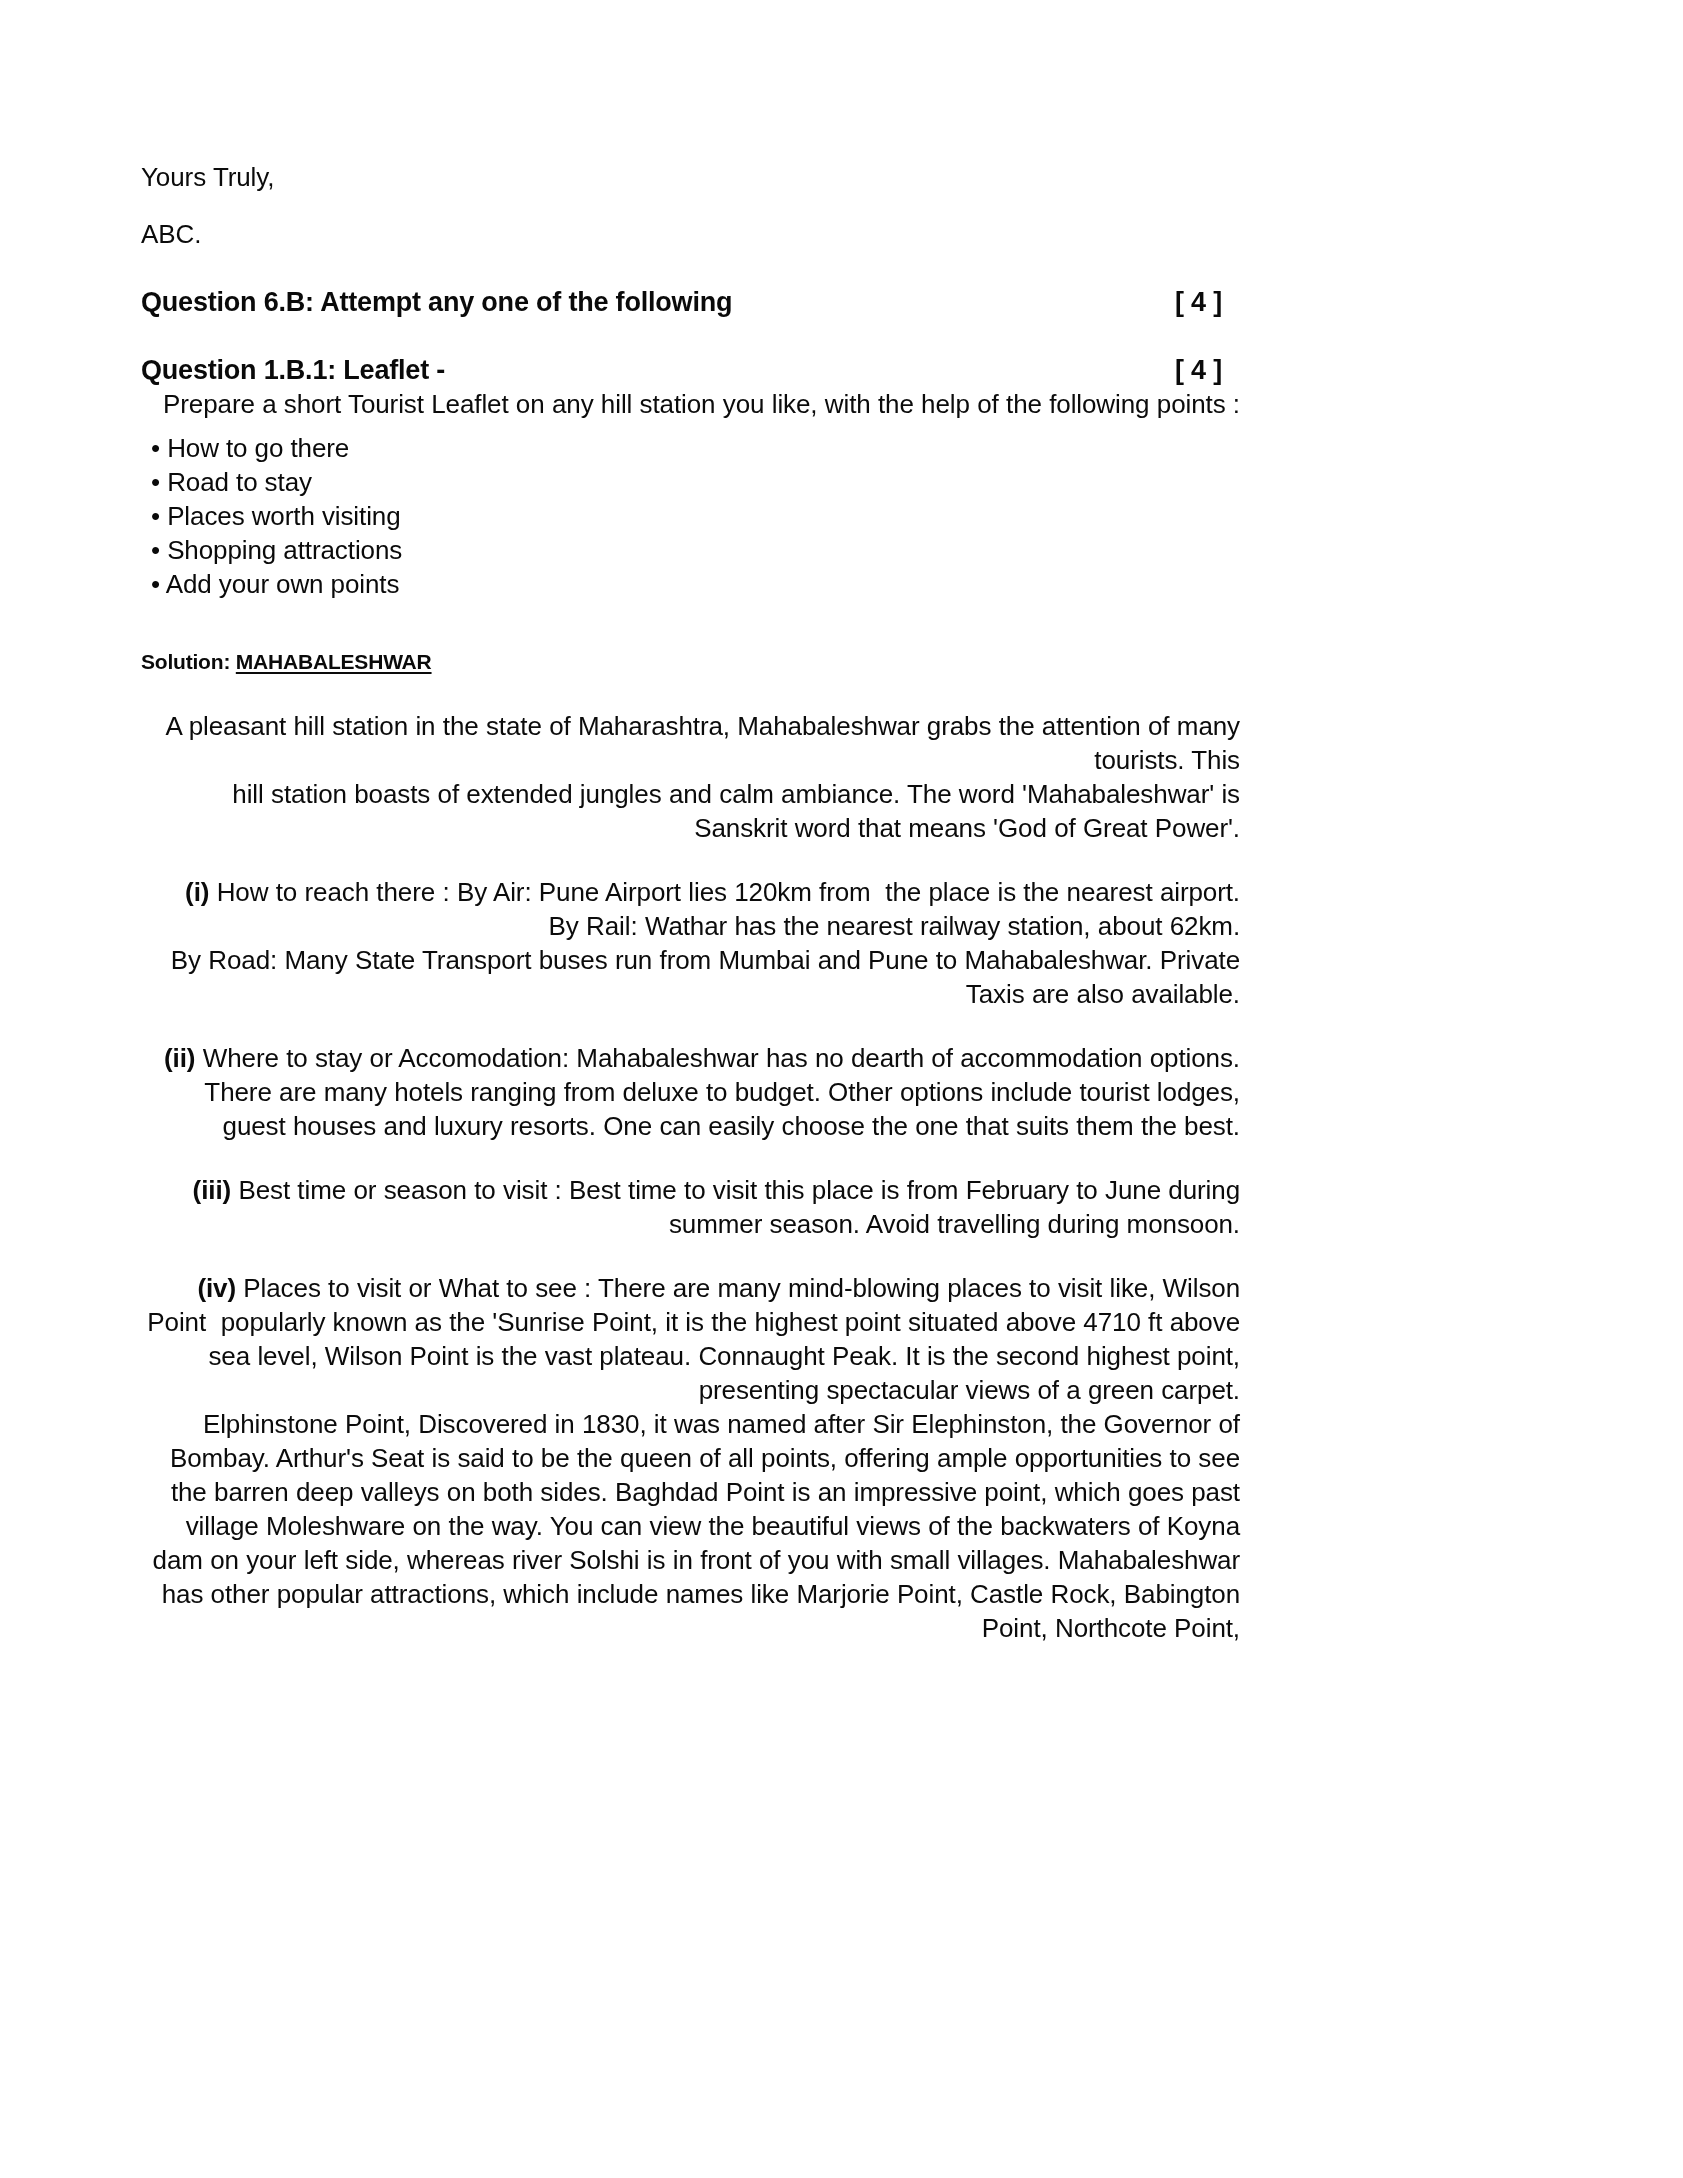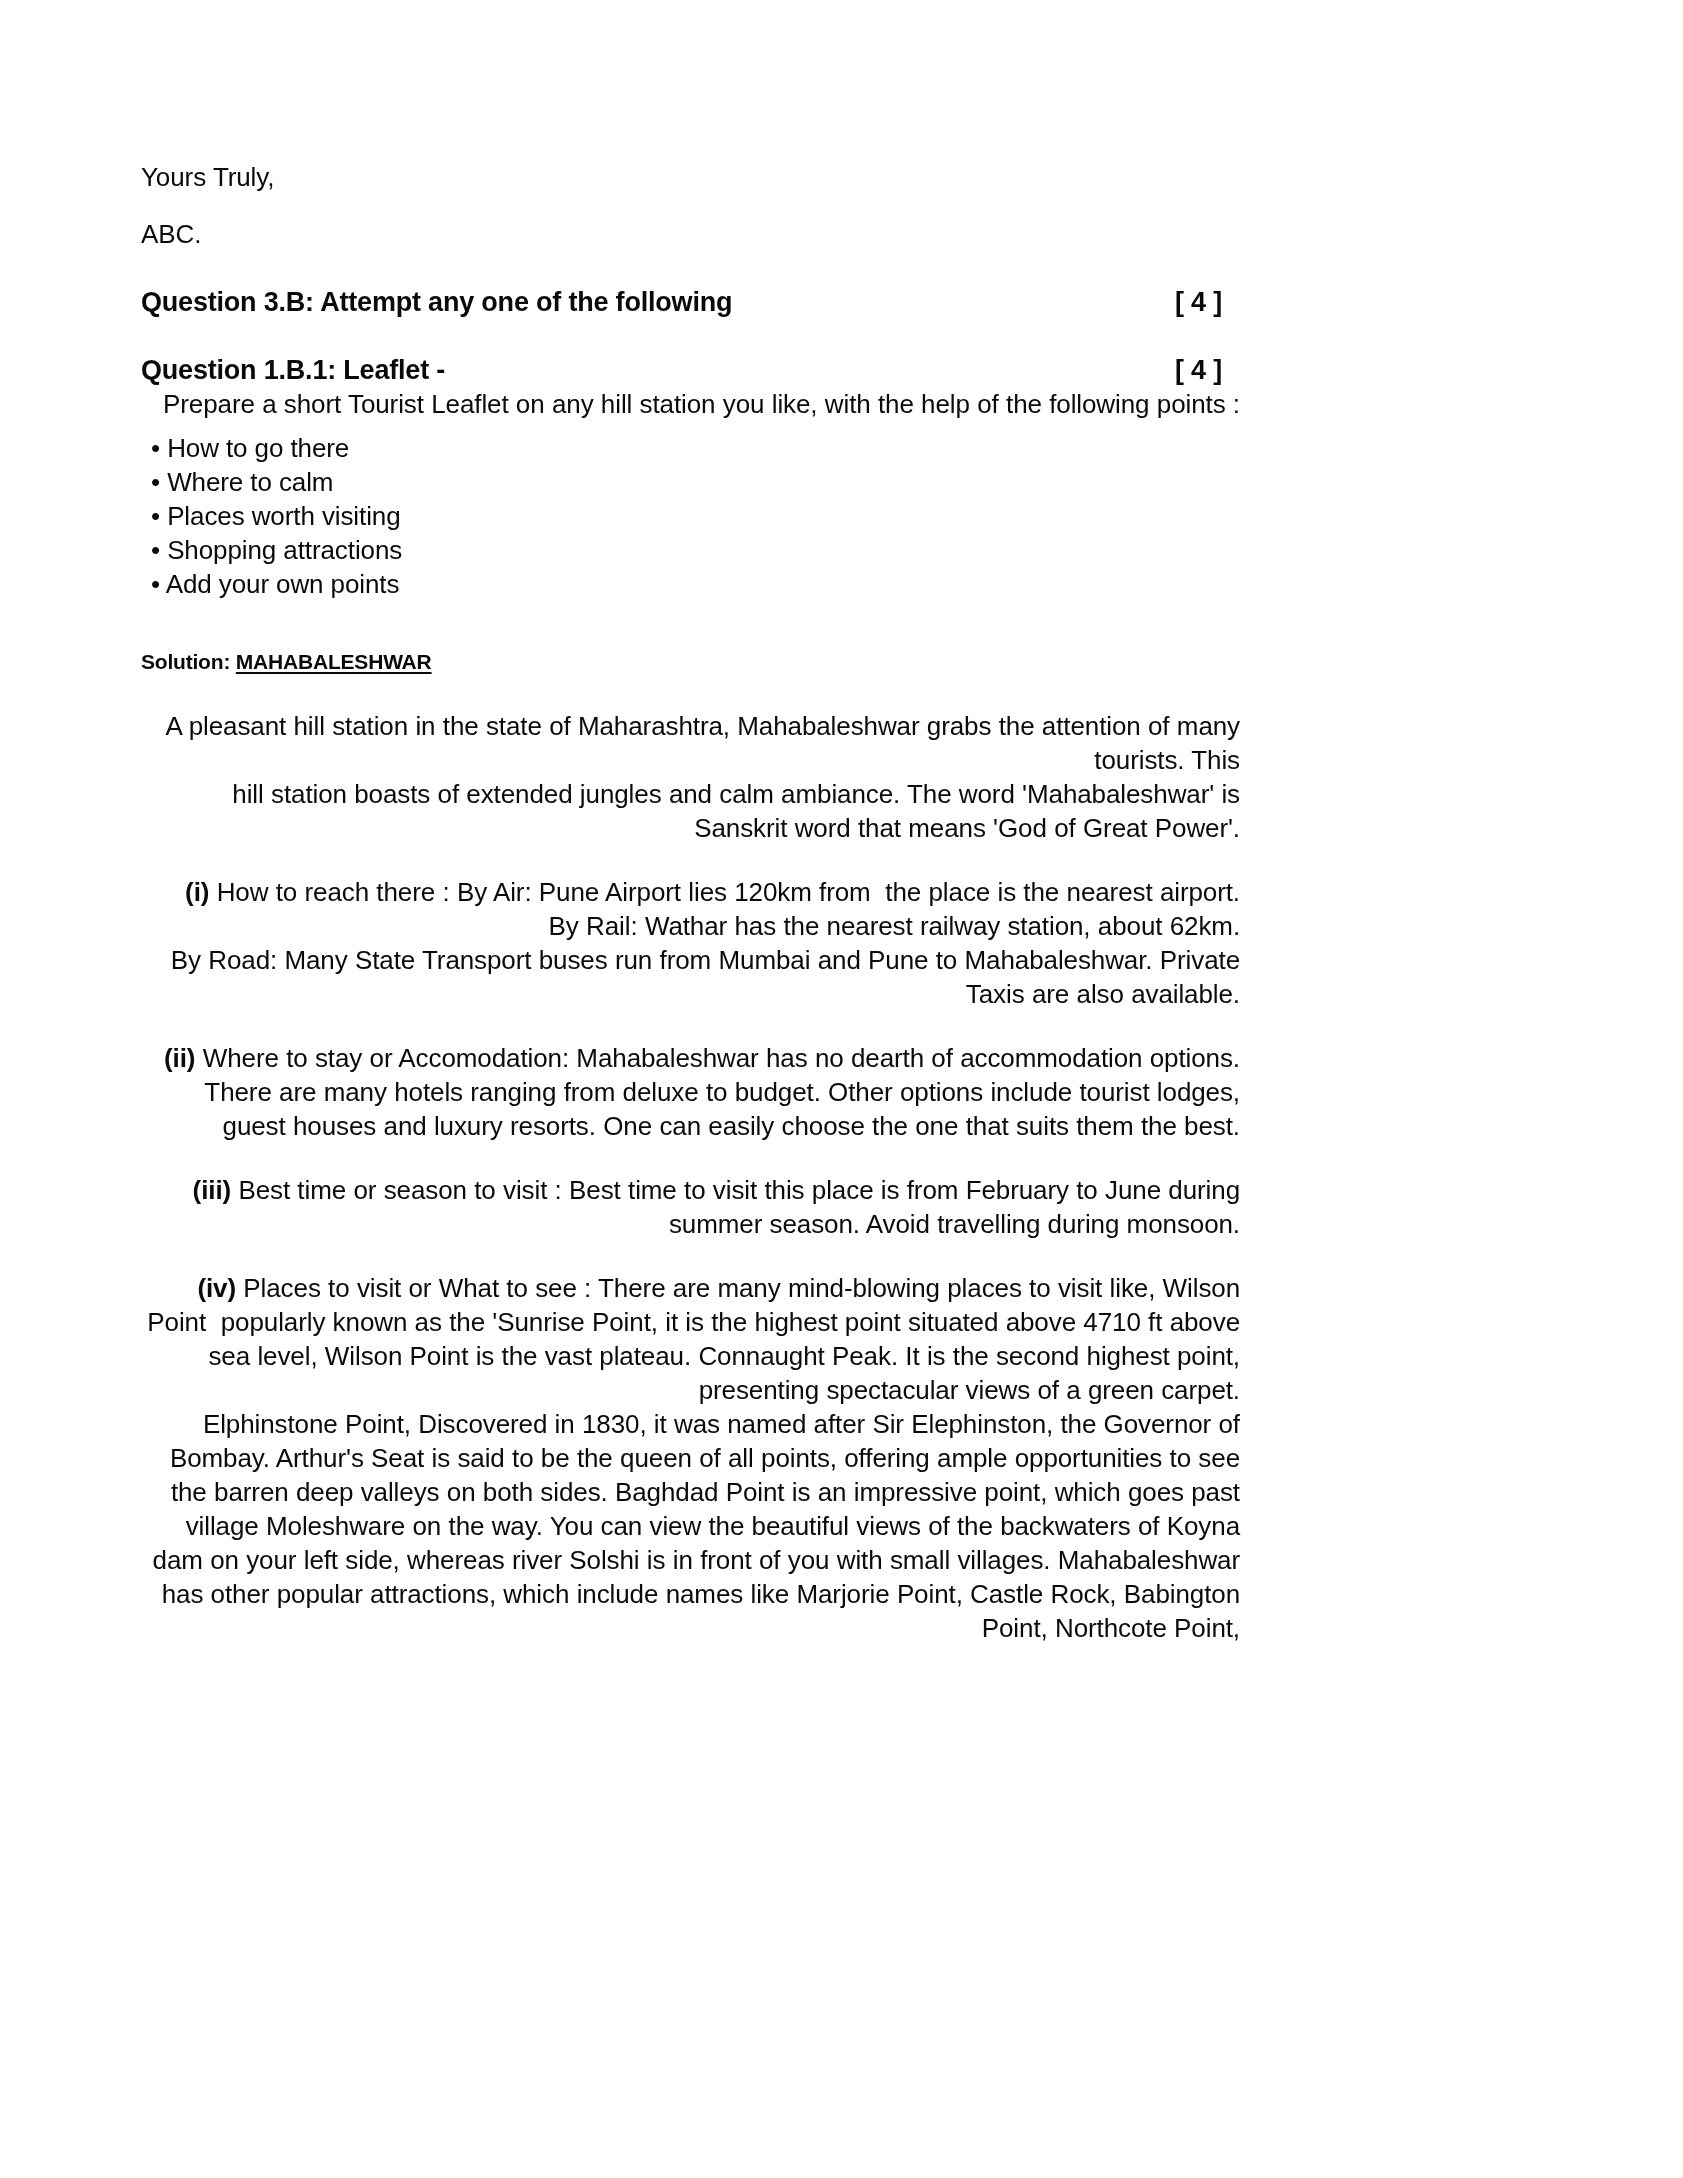--- a/index.html
+++ b/index.html
@@ -112,36 +112,36 @@
   <div class="content">
 
     <div class="sig-block">
       <div class="line">Yours Truly,</div>
       <div class="line">ABC.</div>
     </div>
 
     <div class="spacer-lg"></div>
 
     <div class="q-head">
-      <span class="q-text">Question 3.B: Attempt any one of the following</span>
+      <span class="q-text">Question 6.B: Attempt any one of the following</span>
       <span class="q-marks">[ 4 ]</span>
     </div>
 
     <div class="spacer-lg"></div>
 
     <div class="q-head">
       <span class="q-text">Question 1.B.1: Leaflet -</span>
       <span class="q-marks">[ 4 ]</span>
     </div>
 
     <div class="para">Prepare a short Tourist Leaflet on any hill station you like, with the help of the following points :</div>
 
     <ul class="bullets">
       <li>• How to go there</li>
-      <li>• Where to calm</li>
+      <li>• Road to stay</li>
       <li>• Places worth visiting</li>
       <li>• Shopping attractions</li>
       <li>• Add your own points</li>
     </ul>
 
     <div class="spacer-lg"></div>
 
     <div class="sol-head">
       <span class="sol-label">Solution: </span><span class="sol-title">MAHABALESHWAR </span>
     </div>

